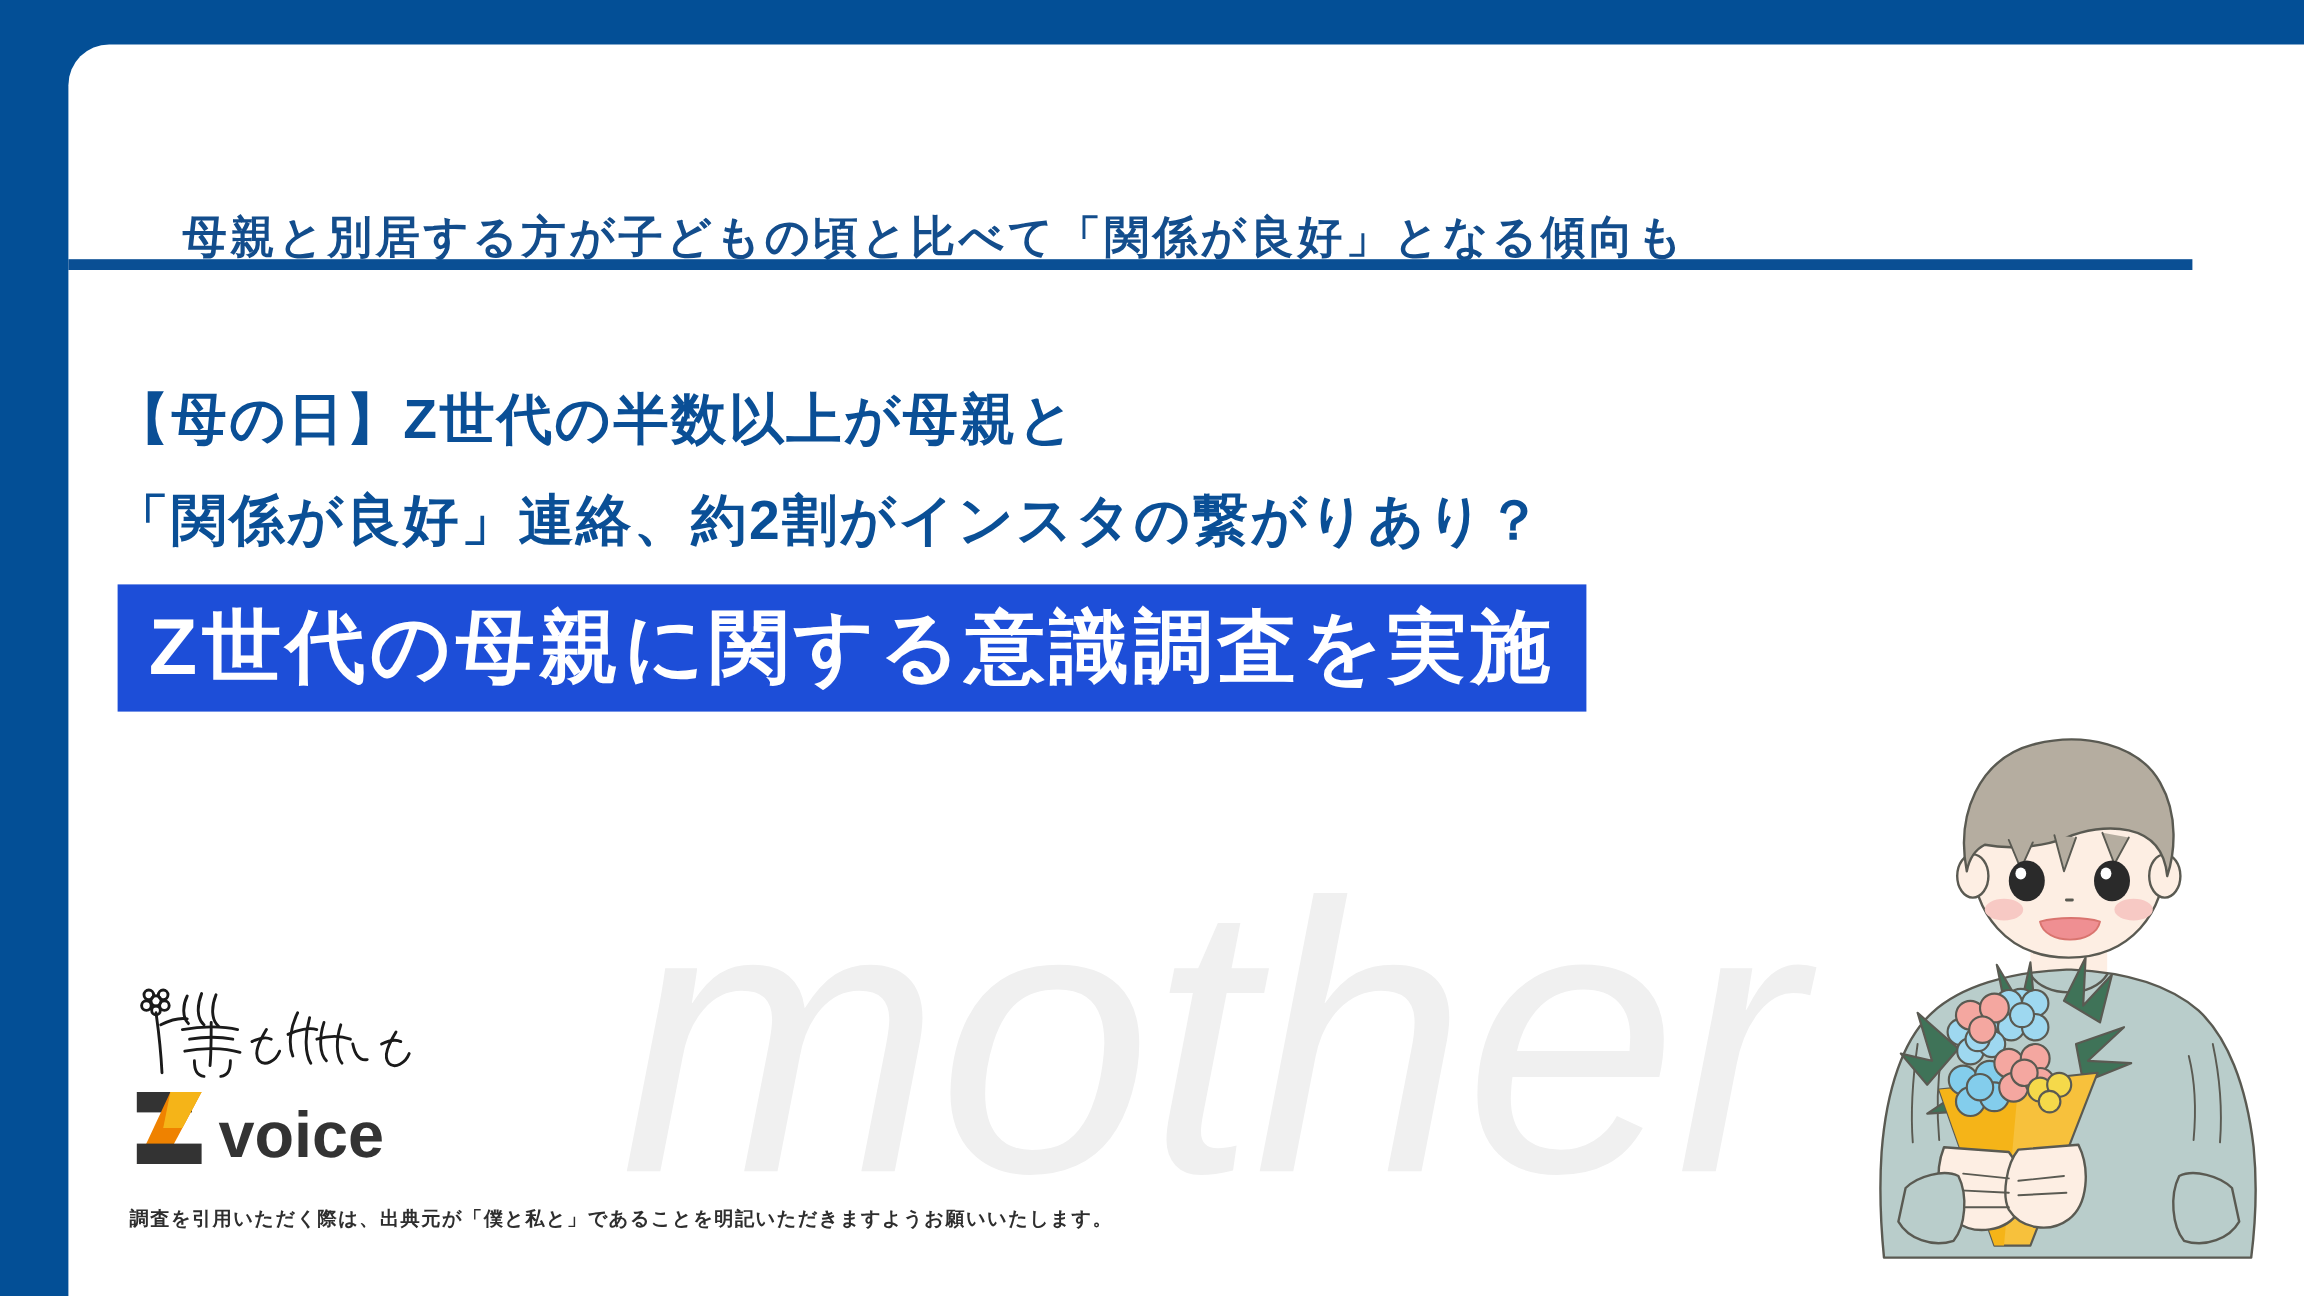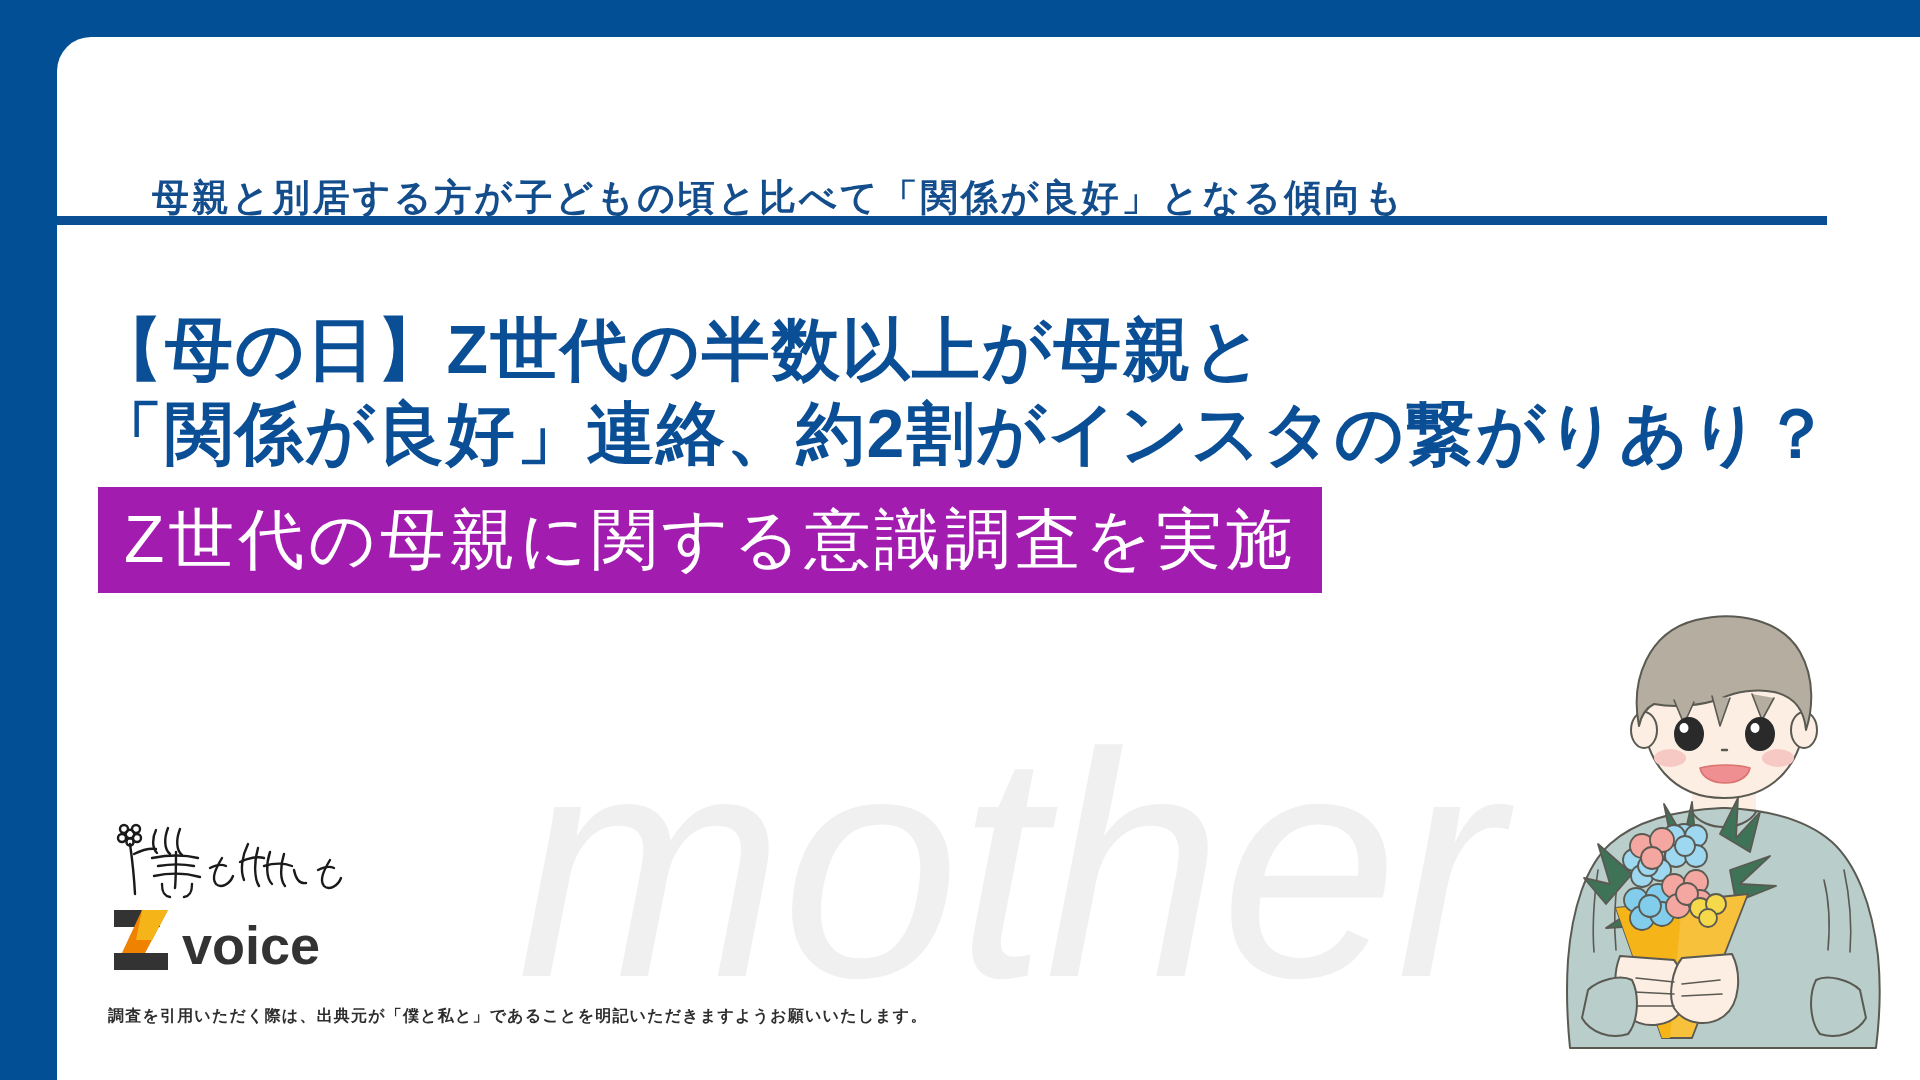--- a/index.html
+++ b/index.html
@@ -50,36 +50,36 @@
     background:#0a4f94;
   }
 
   
   .headline{
     position:absolute;
     left:95px; top:307px;
     width:1790px;
   }
   .hl-line{
-    font-size:68px;
+    font-size:46px;
     line-height:84px;
     font-weight:700;
     letter-spacing:2px;
     color:#0a4f96;
     white-space:nowrap;
   }
   .hl-band{
     display:inline-block;
     margin-top:12px;
     margin-left:3px;
-    background:#a21caf;
+    background:#1d4ed8;
     color:#ffffff;
     font-size:66px;
     line-height:80px;
-    font-weight:400;
+    font-weight:700;
     letter-spacing:4px;
     padding:12px 26px 14px 26px;
     white-space:nowrap;
   }
 
   
   .logo-block{position:absolute;left:112px;top:822px;width:330px;}
   .logo-hand{display:block;width:250px;height:80px;}
   .logo-z{display:block;margin-top:6px;width:245px;height:64px;}
 

